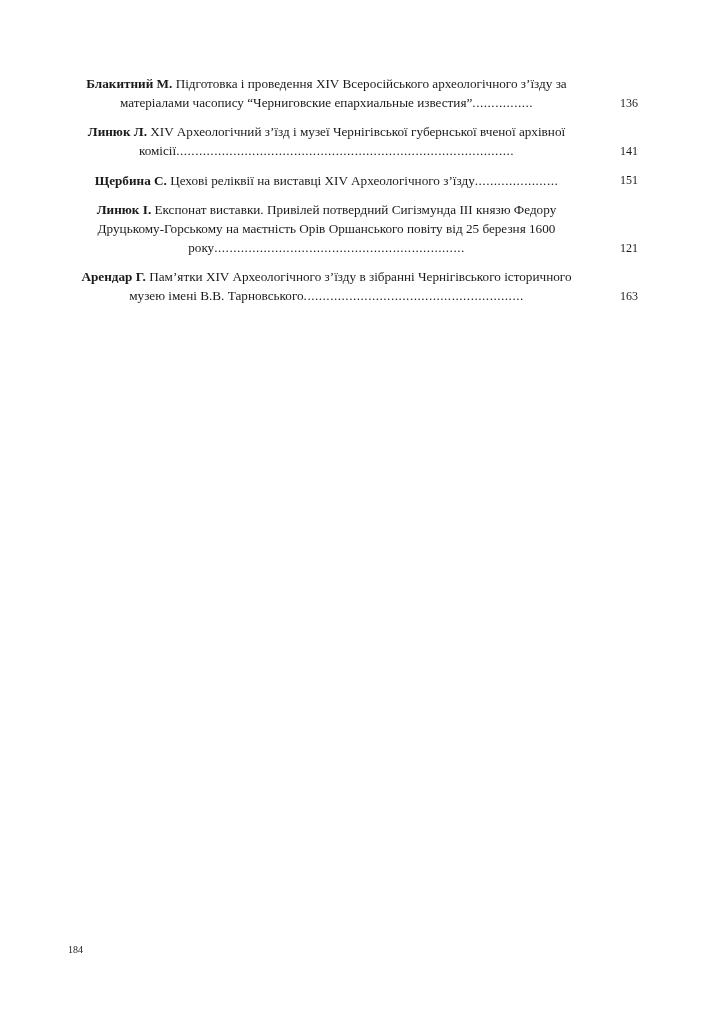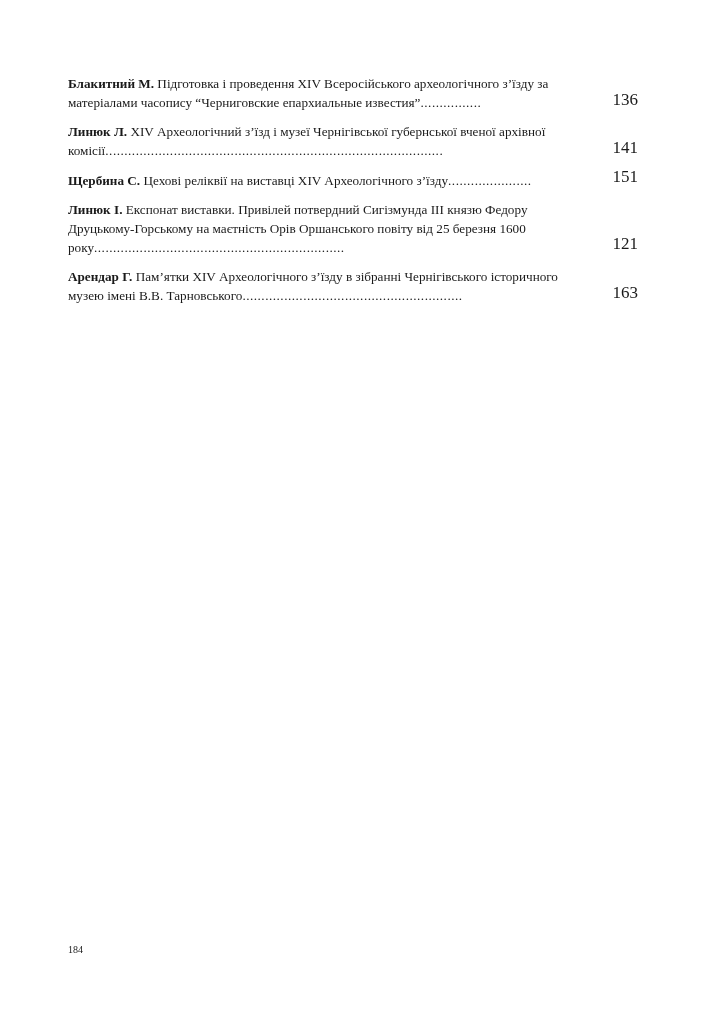--- a/index.html
+++ b/index.html
@@ -29,38 +29,38 @@
     width: 570px;
   }
   .toc-entry {
     position: relative;
     margin-bottom: 10px;
     font-size: 13.2px;
     line-height: 1.45;
   }
   .entry-body {
     width: 517px;
-    text-align: left;
+    text-align: center;
   }
   .author {
     font-weight: bold;
   }
   .title {
     font-weight: normal;
   }
   .leader {
     letter-spacing: 0.5px;
   }
   .page-num {
     position: absolute;
     right: 0;
     bottom: 0;
     width: 46px;
     text-align: right;
-    font-size: 17px;
+    font-size: 12px;
   }
   .folio {
     position: absolute;
     left: 68px;
     top: 944px;
     font-size: 10px;
   }
 </style>
 </head>
 <body>

